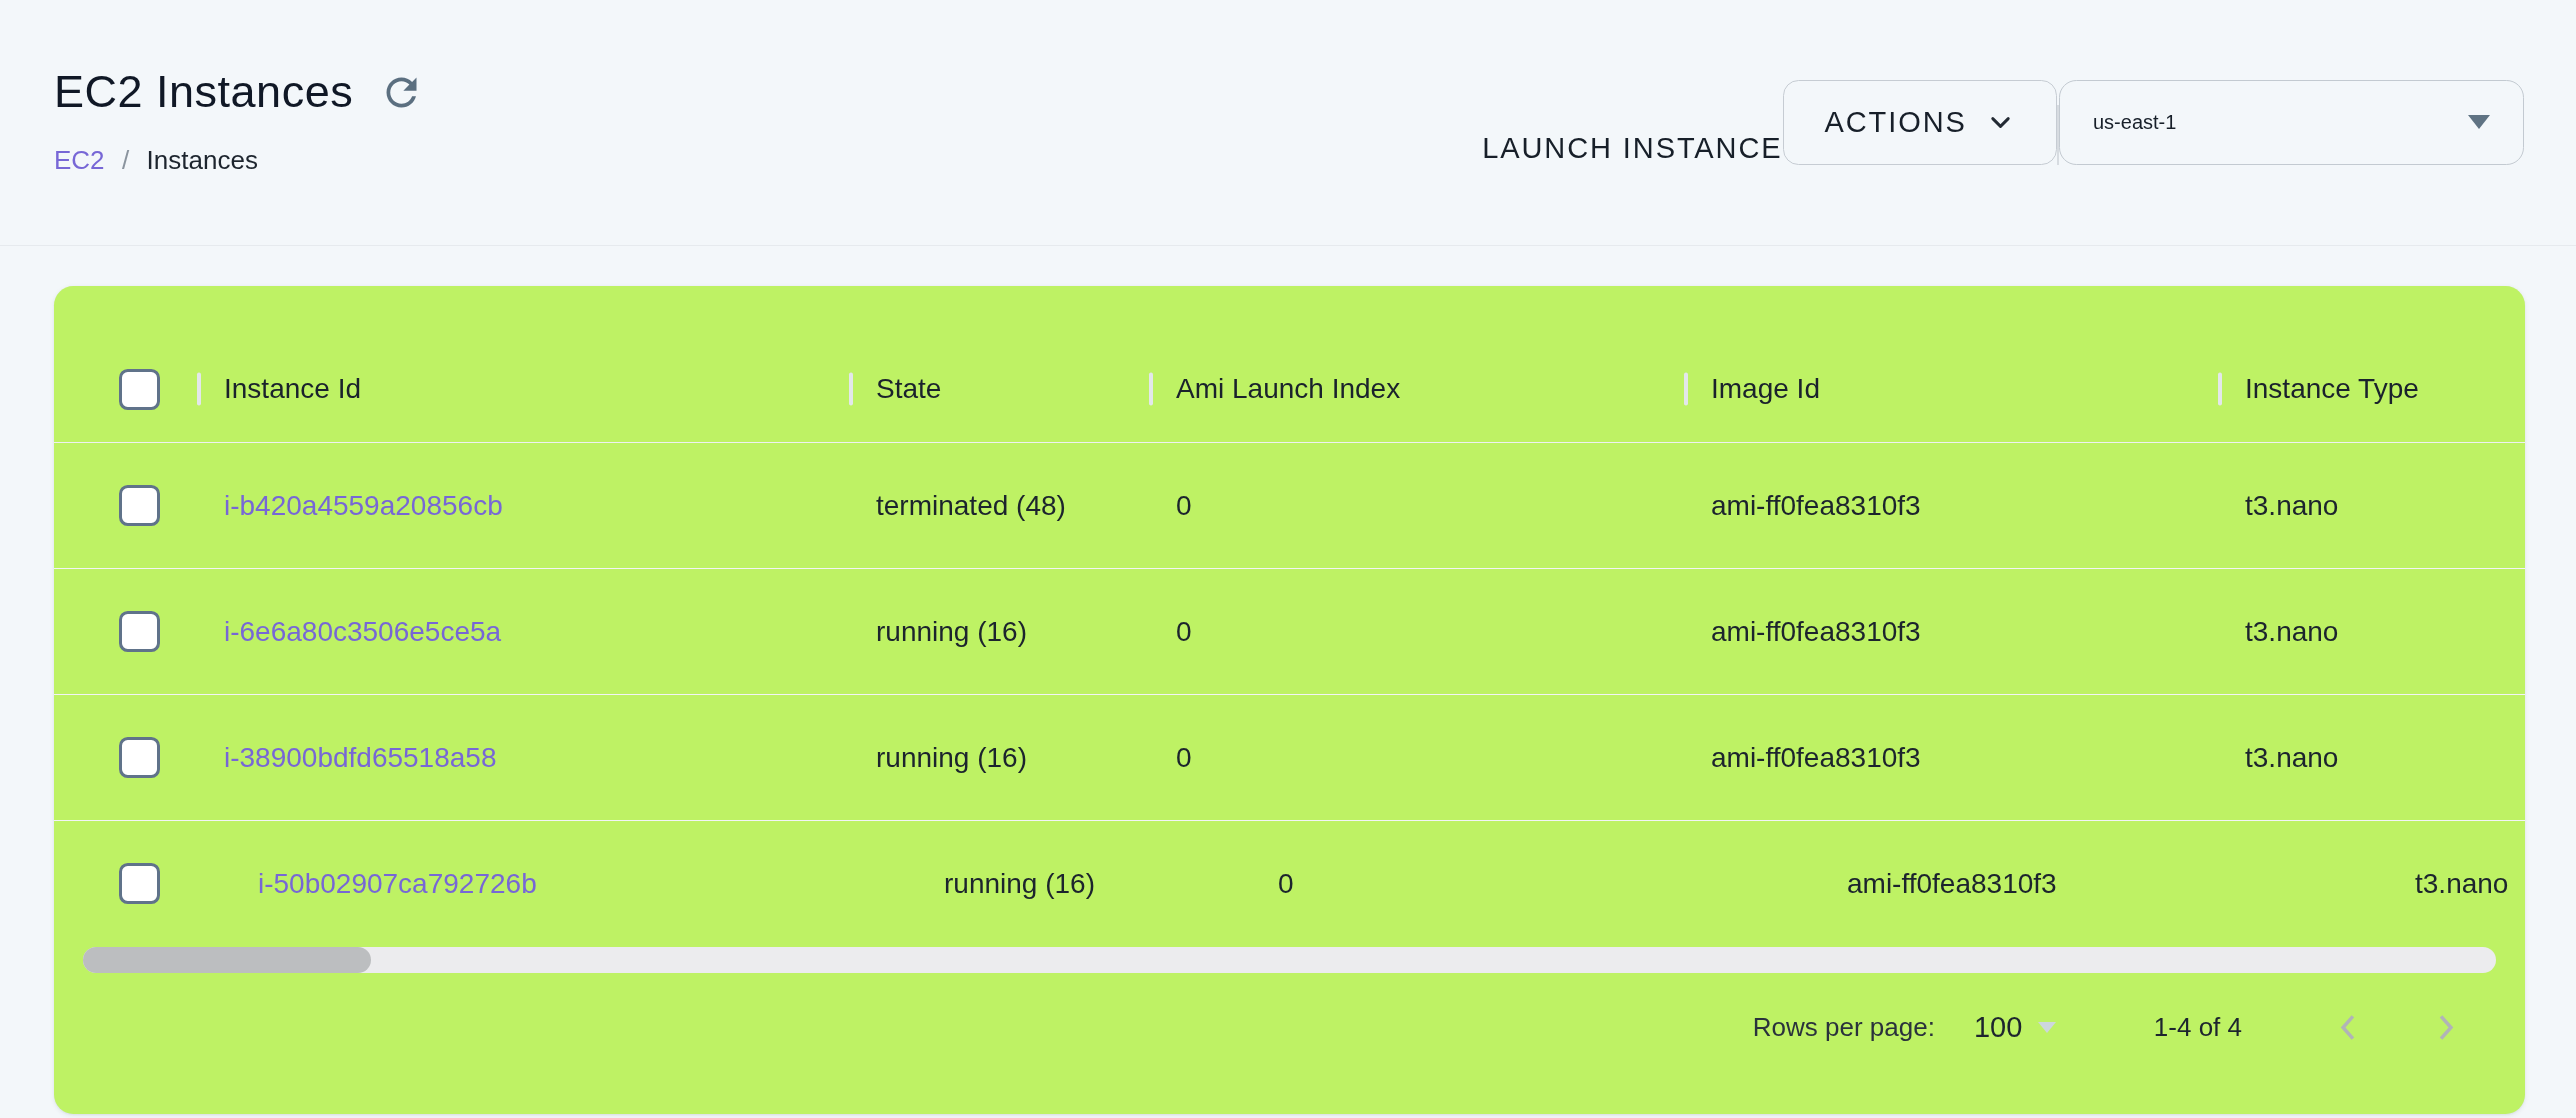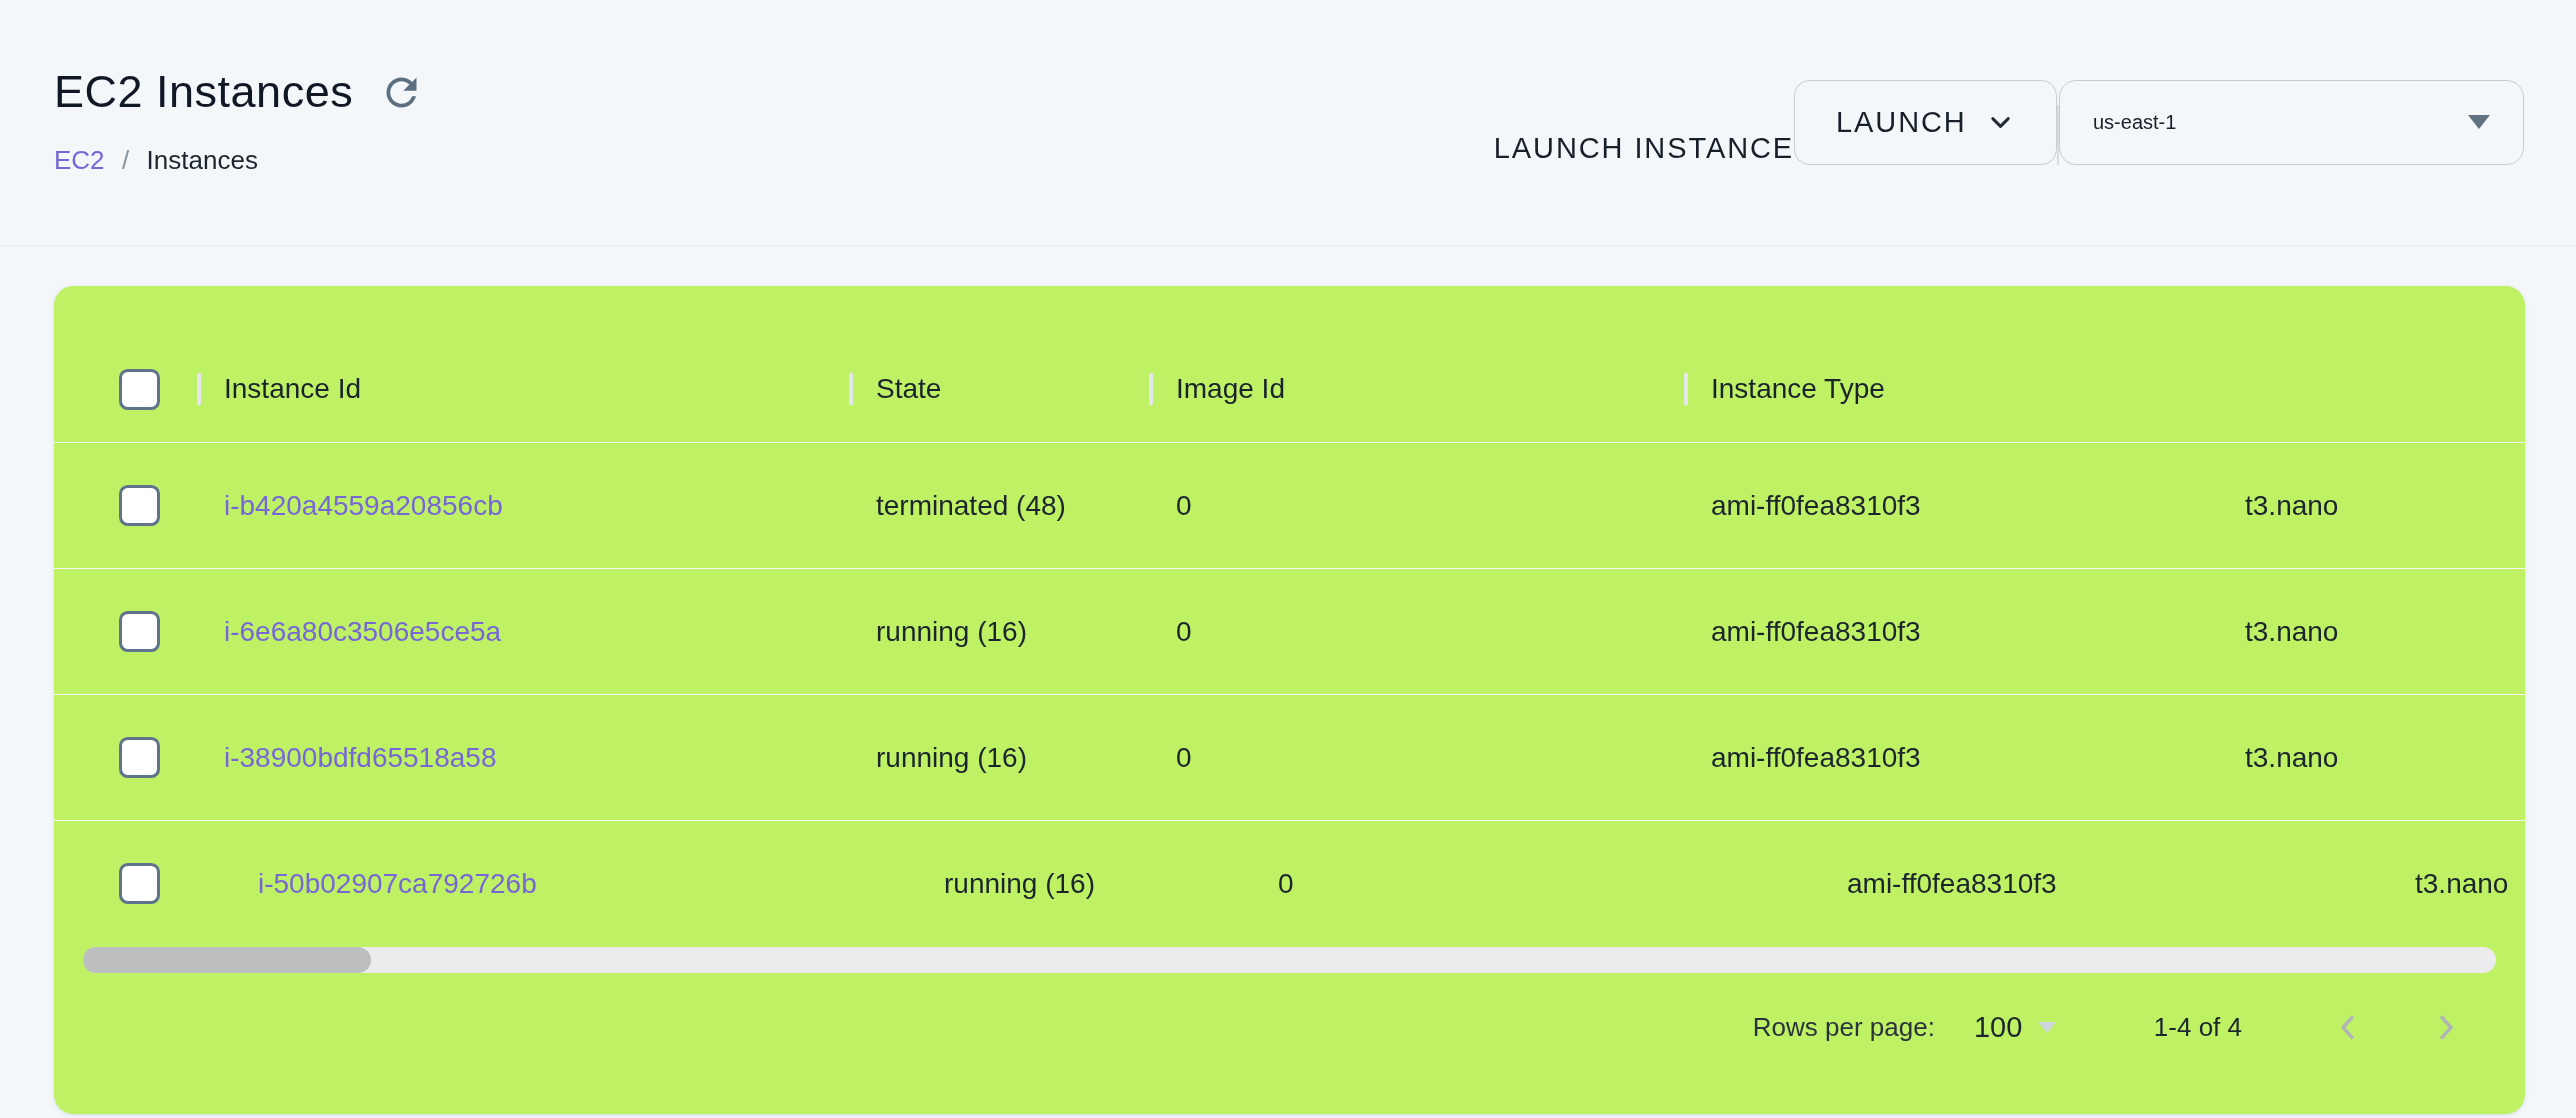--- a/index.html
+++ b/index.html
@@ -142,21 +142,21 @@
       <nav class="breadcrumb">
         <a>EC2</a>
         <span class="sep">/</span>
         <span class="current">Instances</span>
       </nav>
     </div>
 
     <div class="controls">
       <button class="text-btn">LAUNCH INSTANCE</button>
       <button class="outline-btn">
-        <span>LAUNCH</span>
+        <span>ACTIONS</span>
         <svg width="29" height="29" viewBox="0 0 30 30" fill="none" stroke="#222a33" stroke-width="3" stroke-linecap="round" stroke-linejoin="round">
           <polyline points="7,11 15,19 23,11"></polyline>
         </svg>
       </button>
       <span class="vdiv"></span>
       <div class="region-select">
         <span>us-east-1</span>
         <span class="caret-down-tri"></span>
       </div>
     </div>
@@ -168,20 +168,24 @@
       <div class="cell c-check">
         <span class="checkbox"></span>
       </div>
       <div class="cell">
         <span class="col-handle"></span>
         <span class="hlabel">Instance Id</span>
       </div>
       <div class="cell">
         <span class="col-handle"></span>
         <span class="hlabel">State</span>
+      </div>
+      <div class="cell">
+        <span class="col-handle"></span>
+        <span class="hlabel">Ami Launch Index</span>
       </div>
       <div class="cell">
         <span class="col-handle"></span>
         <span class="hlabel">Image Id</span>
       </div>
       <div class="cell">
         <span class="col-handle"></span>
         <span class="hlabel">Instance Type</span>
       </div>
     </div>

